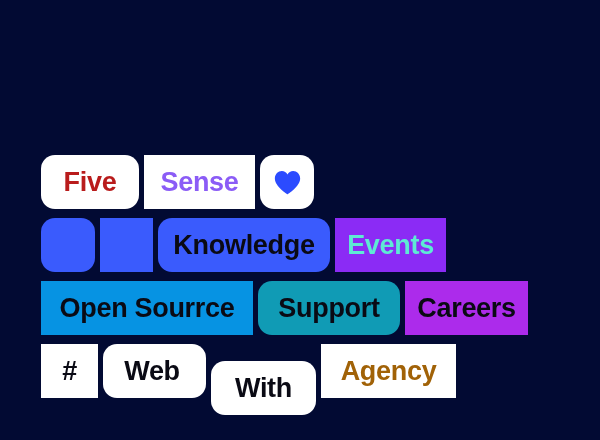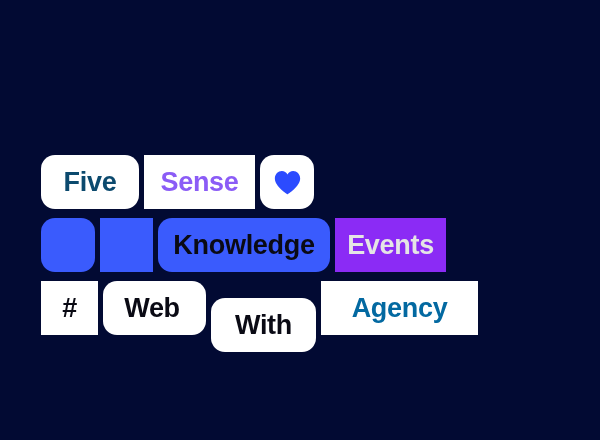--- a/index.html
+++ b/index.html
@@ -67,52 +67,63 @@
     width: 27px;
     height: 25px;
   }
 </style>
 </head>
 <body>
 
 <div id="canvas" style="background: rgb(2, 10, 51);">
   <div id="tag-cloud">
       <div class="tag-row">
-        <div class="tag-chip round" style="background: rgb(255, 255, 255); color: #0c4a6e; width: 98px;">
+        <div class="tag-chip round" style="background: rgb(255, 255, 255); color: #b91c1c; width: 98px;">
           <span>Five</span>
         </div>
         <div class="tag-chip square" style="background: rgb(255, 255, 255); color: #8b5cf6; width: 111px;">
           <span>Sense</span>
         </div>
         <div class="tag-chip round icon-chip" style="background: rgb(255, 255, 255); color: rgb(43, 75, 255); width: 54px;">
           <span style="display: block; color: rgb(43, 75, 255);">
             <svg class="heart-icon" viewBox="0 0 32 29" xmlns="http://www.w3.org/2000/svg" aria-hidden="true">
               <path d="M16 28.5 C16 28.5 1 19.2 1 9.7 C1 4.6 4.9 0.9 9.3 0.9 C12.2 0.9 14.7 2.5 16 4.9 C17.3 2.5 19.8 0.9 22.7 0.9 C27.1 0.9 31 4.6 31 9.7 C31 19.2 16 28.5 16 28.5 Z" fill="currentColor"></path>
             </svg>
           </span>
         </div>
       </div>
       <div class="tag-row">
         <div class="tag-chip round empty" style="background: rgb(58, 91, 253); color: rgb(10, 10, 20); width: 54px;"></div>
         <div class="tag-chip square empty" style="background: rgb(58, 91, 253); color: rgb(10, 10, 20); width: 53px;"></div>
         <div class="tag-chip round" style="background: rgb(58, 91, 253); color: rgb(10, 10, 20); width: 172px;">
           <span>Knowledge</span>
         </div>
-        <div class="tag-chip square" style="background: rgb(139, 43, 245); color: #e5e5e5; width: 111px;">
+        <div class="tag-chip square" style="background: rgb(139, 43, 245); color: #5eead4; width: 111px;">
           <span>Events</span>
+        </div>
+      </div>
+      <div class="tag-row">
+        <div class="tag-chip square" style="background: rgb(6, 147, 227); color: rgb(10, 10, 20); width: 212px;">
+          <span>Open Sourrce</span>
+        </div>
+        <div class="tag-chip round" style="background: rgb(16, 155, 181); color: rgb(10, 10, 20); width: 142px;">
+          <span>Support</span>
+        </div>
+        <div class="tag-chip square" style="background: rgb(172, 43, 235); color: rgb(10, 10, 20); width: 123px;">
+          <span>Careers</span>
         </div>
       </div>
       <div class="tag-row">
         <div class="tag-chip square" style="background: rgb(255, 255, 255); color: rgb(10, 10, 20); width: 57px;">
           <span>#</span>
         </div>
         <div class="tag-chip round" style="background: rgb(255, 255, 255); color: rgb(10, 10, 20); width: 103px; padding-left: 12px;">
           <span>Web</span>
         </div>
         <div class="tag-chip round" style="background: rgb(255, 255, 255); color: rgb(10, 10, 20); width: 105px; margin-top: 17px;">
           <span>With</span>
         </div>
-        <div class="tag-chip square" style="background: rgb(255, 255, 255); color: #0369a1; width: 157px;">
+        <div class="tag-chip square" style="background: rgb(255, 255, 255); color: #a16207; width: 135px;">
           <span>Agency</span>
         </div>
       </div>
     </div>
 </div>
 
 </body></html>

